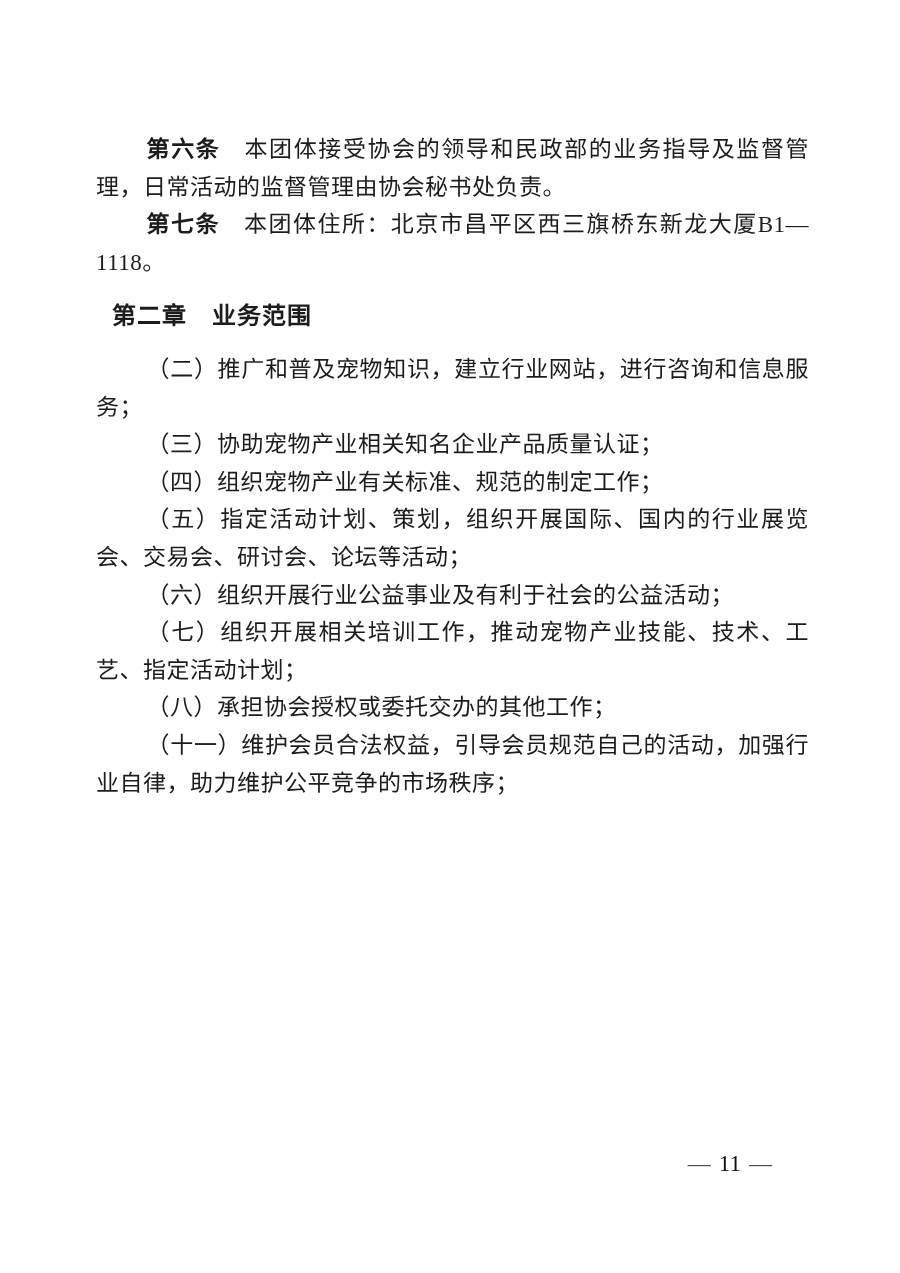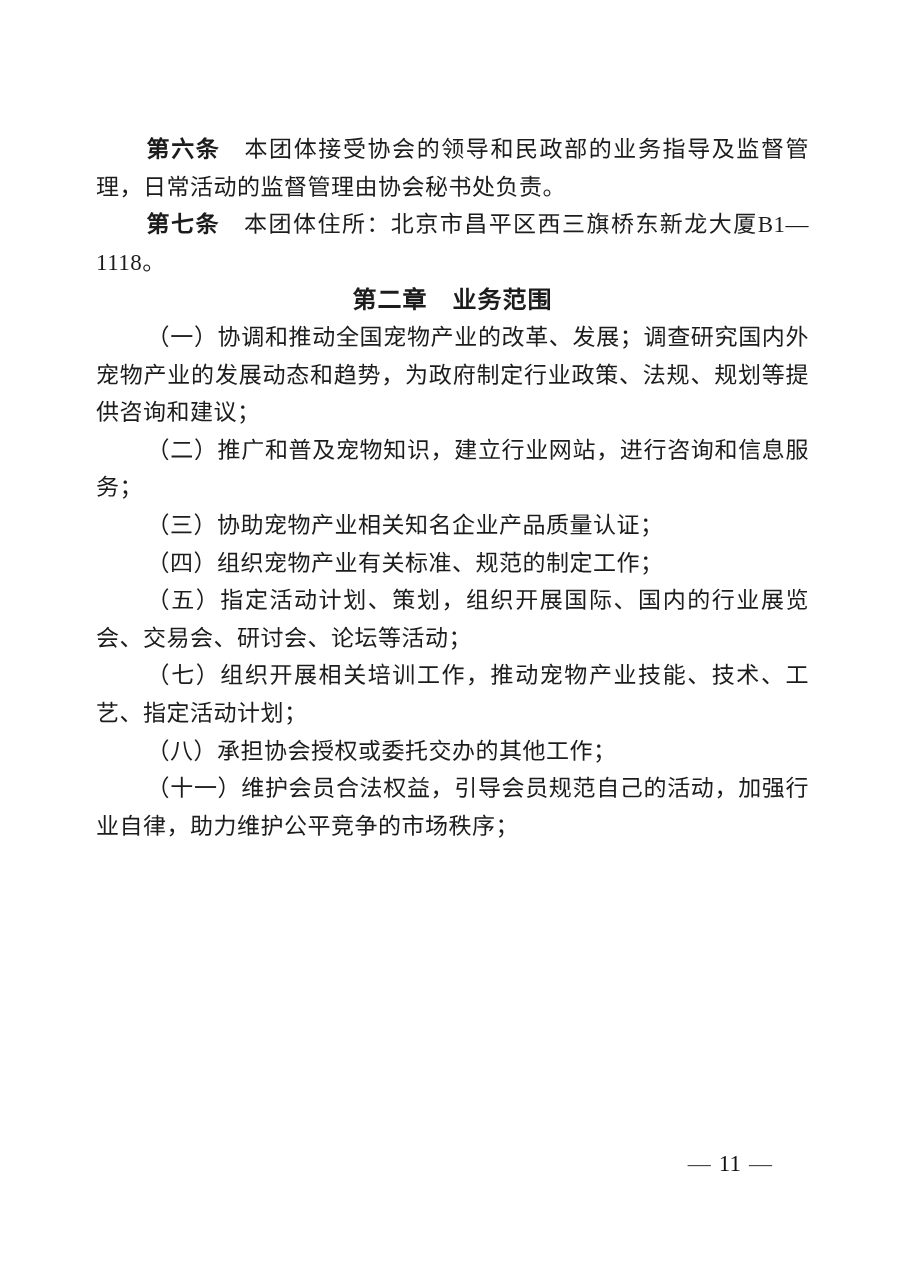--- a/index.html
+++ b/index.html
@@ -29,23 +29,23 @@
   .para {
     margin: 0;
     text-indent: 2.2em;
   }
   .article-label {
     font-weight: bold;
     font-family: "Liberation Sans", "DejaVu Sans", sans-serif;
     margin-right: 1.05em;
   }
   .chapter-heading {
-    margin: 0;
+    margin: 16px;
     text-indent: 0;
-    text-align: center;
+    text-align: left;
     font-weight: bold;
     font-family: "Liberation Sans", "DejaVu Sans", sans-serif;
     font-size: 24px;
     line-height: 37.6px;
     letter-spacing: 1px;
   }
   .page-footer {
     position: absolute;
     top: 1149px;
     right: 120px;
@@ -66,30 +66,30 @@
 
   <div class="doc-body">
 
     <p class="para"><span class="article-label">第六条</span><span>本团体接受协会的领导和民政部的业务指导及监督管理，日常活动的监督管理由协会秘书处负责。</span></p>
 
     <p class="para"><span class="article-label">第七条</span><span>本团体住所：北京市昌平区西三旗桥东新龙大厦B1—1118。</span></p>
 
     <h2 class="chapter-heading">第二章　业务范围</h2>
 
 
-    <p class="para"><span>（一）协调和推动全国宠物产业的改革、发展；调查研究国内外宠物产业的发展动态和趋势，为政府制定行业政策、法规、规划等提供咨询和建议；</span></p>
 
     <p class="para"><span>（二）推广和普及宠物知识，建立行业网站，进行咨询和信息服务；</span></p>
 
     <p class="para"><span>（三）协助宠物产业相关知名企业产品质量认证；</span></p>
 
     <p class="para"><span>（四）组织宠物产业有关标准、规范的制定工作；</span></p>
 
     <p class="para"><span>（五）指定活动计划、策划，组织开展国际、国内的行业展览会、交易会、研讨会、论坛等活动；</span></p>
 
+    <p class="para"><span>（六）组织开展行业公益事业及有利于社会的公益活动；</span></p>
 
     <p class="para"><span>（七）组织开展相关培训工作，推动宠物产业技能、技术、工艺、指定活动计划；</span></p>
 
     <p class="para"><span>（八）承担协会授权或委托交办的其他工作；</span></p>
 
 
 
     <p class="para"><span>（十一）维护会员合法权益，引导会员规范自己的活动，加强行业自律，助力维护公平竞争的市场秩序；</span></p>
 
   </div>

